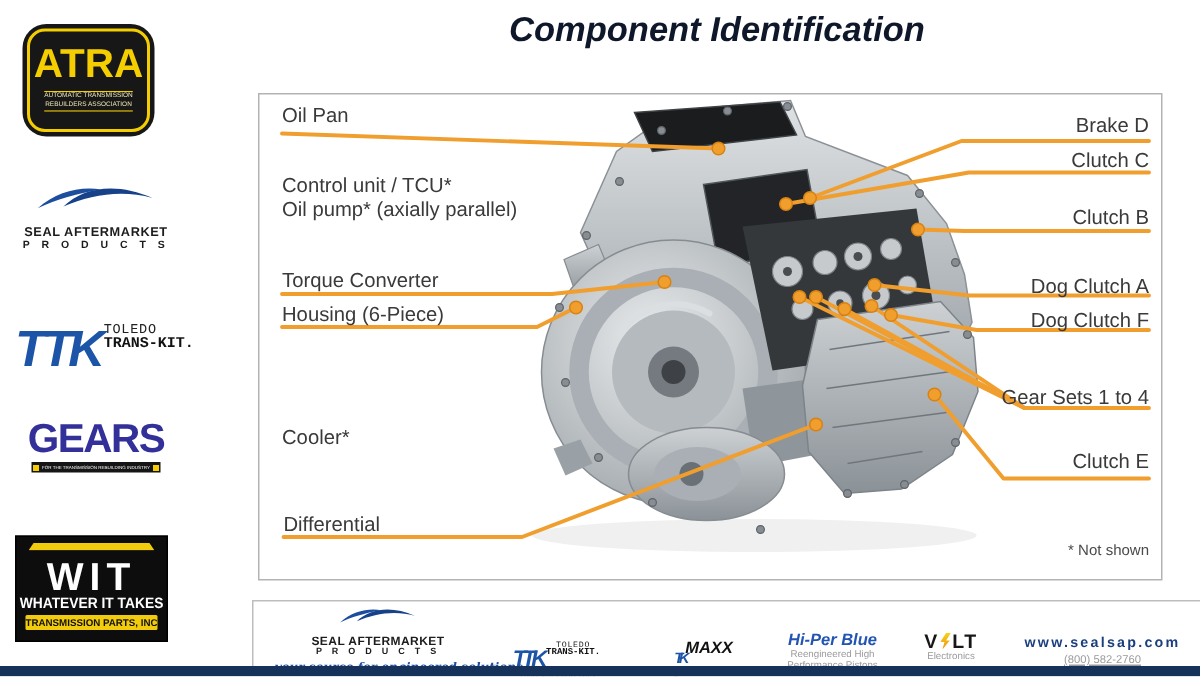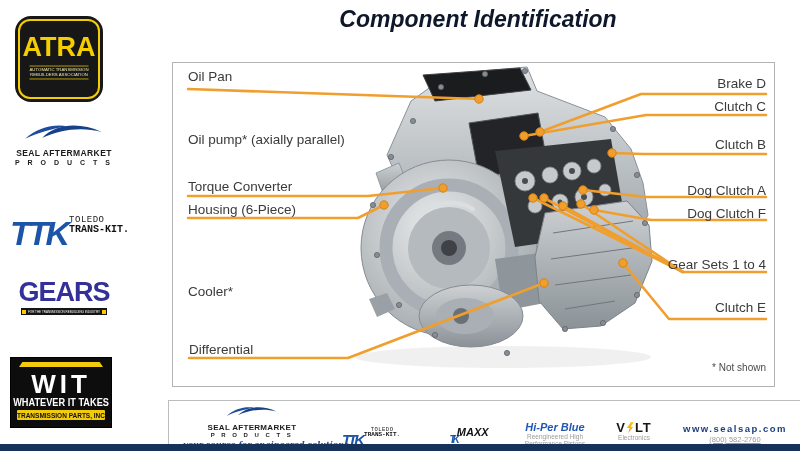--- a/index.html
+++ b/index.html
@@ -2,21 +2,21 @@
 <html><head>
 <meta charset="utf-8">
 <style>
   html,body{margin:0;padding:0;background:#fff;}
   .slide{position:relative;width:800px;height:451px;background:#fff;overflow:hidden;
          font-family:"Liberation Sans",sans-serif;}
 
   
   .logo{position:absolute;}
   
-  .atra{left:15px;top:16px;width:88px;height:86px;background:#171717;border-radius:16px;
+  .atra{left:15px;top:16px;width:88px;height:75px;background:#171717;border-radius:16px;
         display:flex;flex-direction:column;align-items:center;justify-content:center;}
   .atra::after{content:"";position:absolute;inset:3px;border:2px solid #f5ce02;border-radius:12px;}
   .atra-acro{font-size:27px;font-weight:800;color:#f5ce02;letter-spacing:0;line-height:1;margin-top:-2px;}
   .atra-small{font-size:6px;color:#e9e2b0;white-space:nowrap;transform:scale(0.72);line-height:1.25;
               border-top:1px solid #f5ce02;border-bottom:1px solid #f5ce02;padding:1px 0;margin-top:2px;text-align:center;}
   
   .sap-side{left:8px;top:122px;width:112px;text-align:center;}
   .sap-l1{font-size:8.5px;font-weight:bold;color:#1c1c1c;letter-spacing:.4px;margin-top:2px;}
   .sap-l2{font-size:7px;font-weight:bold;color:#1c1c1c;letter-spacing:3px;margin-top:1px;}
   
@@ -238,20 +238,21 @@
           <circle cx="421" cy="147" r="4.2"></circle>
         <circle cx="360" cy="135" r="4.2"></circle>
           <circle cx="371" cy="135" r="4.2"></circle>
           <circle cx="390" cy="143" r="4.2"></circle>
         <circle cx="408" cy="141" r="4.2"></circle>
           <circle cx="450" cy="200" r="4.2"></circle>
       </g>
     </svg>
 
     <div class="lbl" style="left:15px;top:6px">Oil Pan</div>
+    <div class="lbl" style="left:15px;top:53px">Control unit / TCU*</div>
     <div class="lbl" style="left:15px;top:69px">Oil pump* (axially parallel)</div>
     <div class="lbl" style="left:15px;top:116px">Torque Converter</div>
     <div class="lbl" style="left:15px;top:139px">Housing (6-Piece)</div>
     <div class="lbl" style="left:15px;top:221px">Cooler*</div>
     <div class="lbl" style="left:16px;top:279px">Differential</div>
 
     <div class="lbl-r" style="top:13px">Brake D</div>
     <div class="lbl-r" style="top:36px">Clutch C</div>
     <div class="lbl-r" style="top:74px">Clutch B</div>
     <div class="lbl-r" style="top:120px">Dog Clutch A</div>

